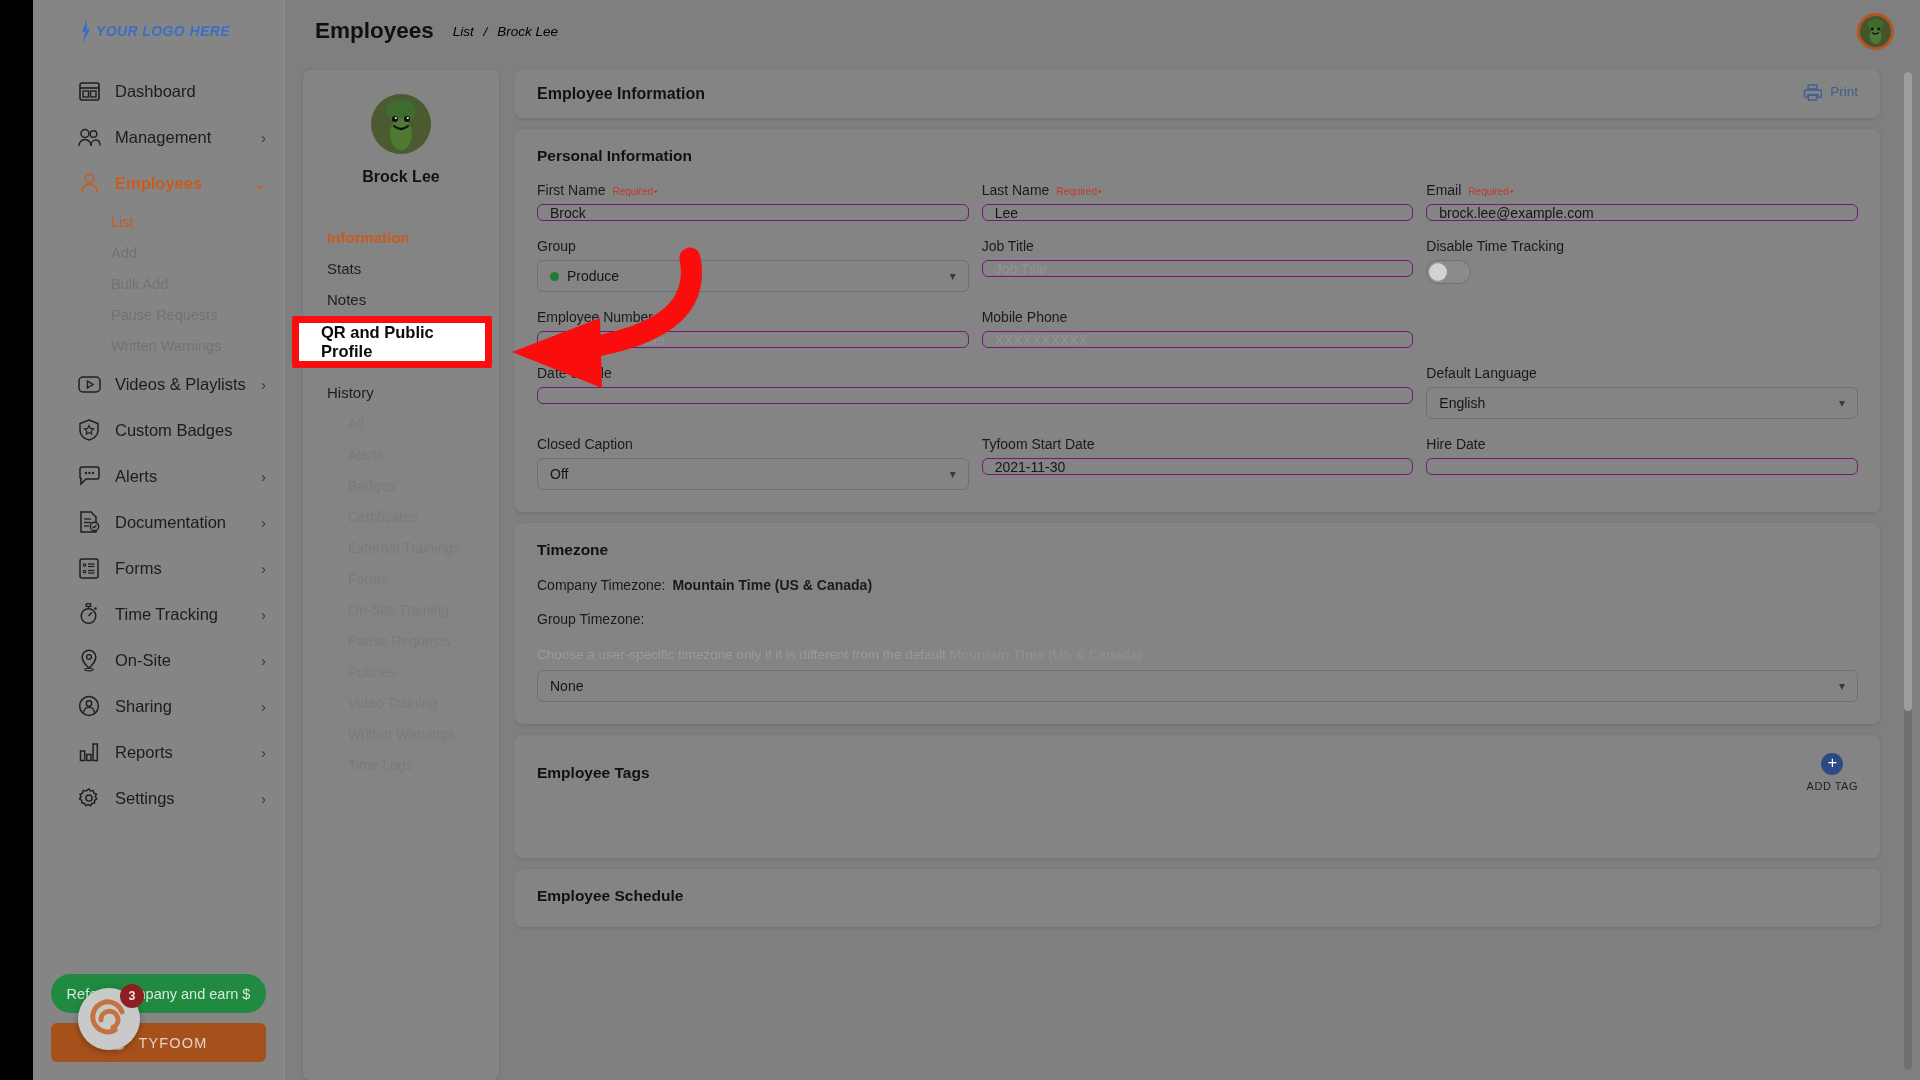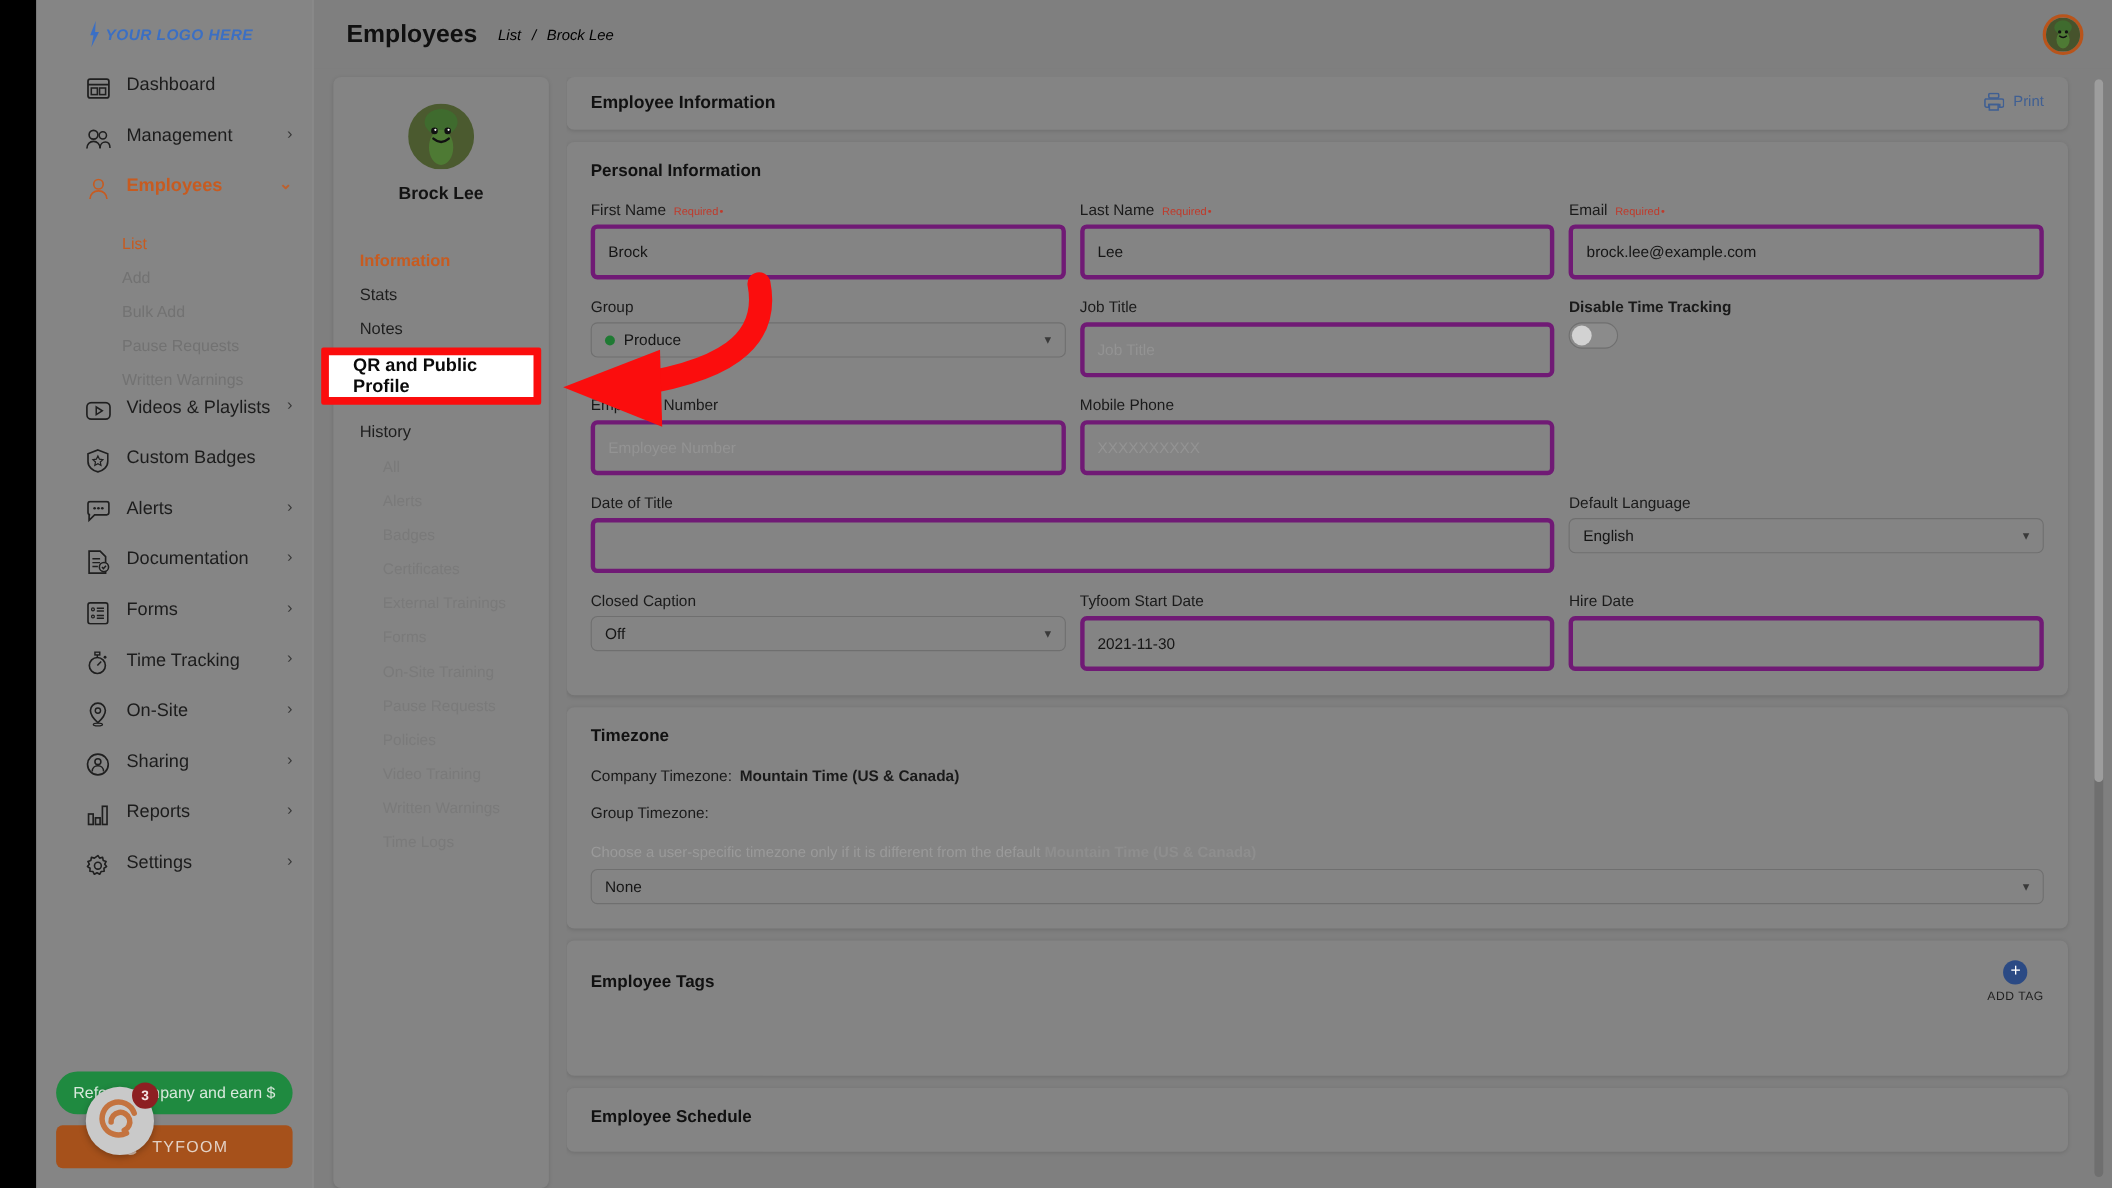--- a/index.html
+++ b/index.html
@@ -26,21 +26,21 @@
   }
   .logo-row { height: 62px; display: flex; align-items: center; padding-left: 48px; }
   .logo-bolt { width: 10px; height: 24px; margin-right: 5px; position: relative; }
   .logo-bolt svg { display: block; }
   .logo-text {
     font-size: 14px; font-weight: bold; font-style: italic;
     color: #3b6fc4; letter-spacing: .4px;
   }
   .nav { flex: 1 1 auto; overflow: hidden; padding-top: 6px; }
   .nav-item {
-    height: 46px; display: flex; align-items: flex-start;
+    height: 46px; display: flex; align-items: center;
     padding-left: 44px; padding-right: 18px;
     color: #1c1c1c; font-size: 16.5px; cursor: pointer;
     position: relative;
   }
   .nav-item .ico {
     width: 24px; height: 24px; flex: none; margin-right: 14px;
     display: flex; align-items: center; justify-content: center;
   }
   .nav-item .lbl { flex: 1 1 auto; white-space: nowrap; }
   .nav-item.active { color: #c75b20; font-weight: bold; }
@@ -149,25 +149,25 @@
   }
   .section-title { font-size: 15.5px; font-weight: bold; color: #111; }
 
   .grid2 { display: grid; grid-template-columns: 1fr 1fr 1fr; column-gap: 13px; }
   .field { margin-top: 17px; }
   .field.full { grid-column: 1 / span 2; }
   .flabel {
     font-size: 14px; color: #1a1a1a; margin-bottom: 6px;
     display: flex; align-items: baseline; gap: 7px;
   }
-  .flabel.bold { font-weight: bold; }
+  .flabel.bold { font-weight: normal; }
   .req { font-size: 10px; color: #c03a2b; font-weight: normal; }
   .req::after { content: "\2022"; margin-left: 1px; }
   .input {
-    height: 50px; border: 4px solid #701a75; border-radius: 6px;
+    height: 17px; border: 1px solid #701a75; border-radius: 6px;
     background: transparent; display: flex; align-items: center;
     padding: 0 12px; font-size: 14px; color: #151515;
     cursor: text;
   }
   .input.ph { color: #939393; }
   .select {
     height: 32px; border: 1px solid #6f6f6f; border-radius: 6px;
     background: transparent; display: flex; align-items: center;
     padding: 0 12px; font-size: 14px; color: #151515; cursor: pointer;
   }

